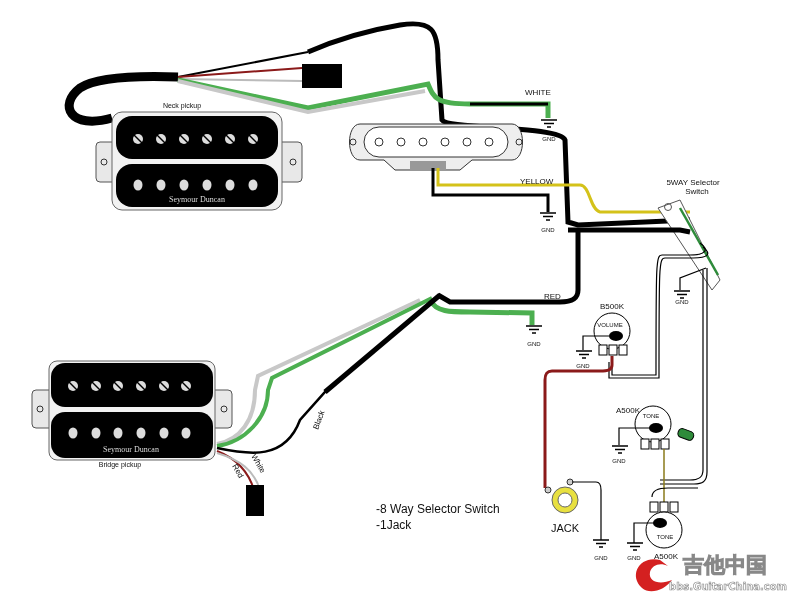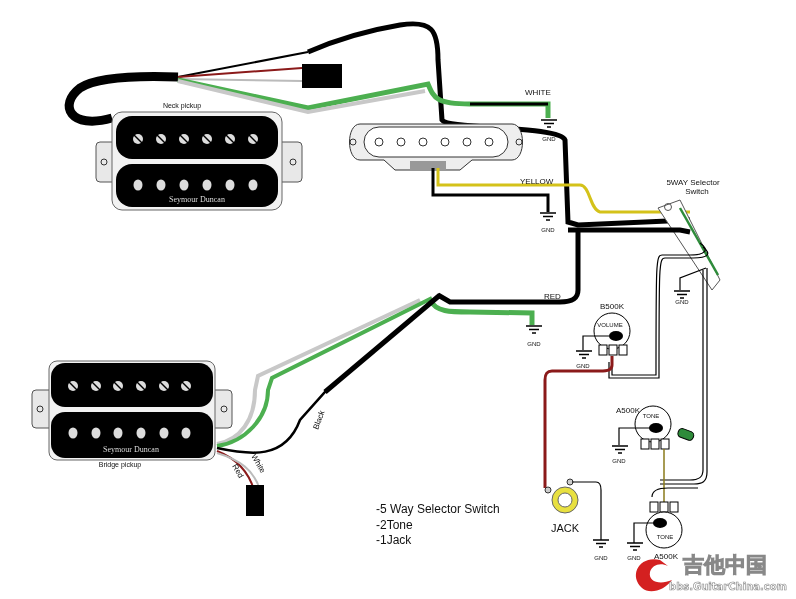--- a/index.html
+++ b/index.html
@@ -214,16 +214,15 @@
   <text x="634" y="560" font-size="6" text-anchor="middle" class="lbl">GND</text>
 
   <g>
     <path d="M660,560 C 640,555 628,575 642,588 C 650,595 665,590 672,580 C 660,585 648,582 650,572 C 652,565 660,562 668,566 Z" fill="#d42020"></path>
     <text x="725" y="572" font-size="21" font-weight="bold" text-anchor="middle" fill="#fff" stroke="#888" stroke-width="1" font-family="DejaVu Sans, sans-serif">吉他中国</text>
     <text x="728" y="590" font-size="10" font-weight="bold" text-anchor="middle" fill="#fff" stroke="#888" stroke-width="0.6" font-family="DejaVu Sans, sans-serif">bbs.GuitarChina.com</text>
   </g>
 </svg>
 
 <div class="parts">
-  <div>-5 Way Selector Switch</div>
-  <div>-2Tone</div>
+  <div>-8 Way Selector Switch</div>
   <div>-1Jack</div>
 </div>
 
 </body></html>

